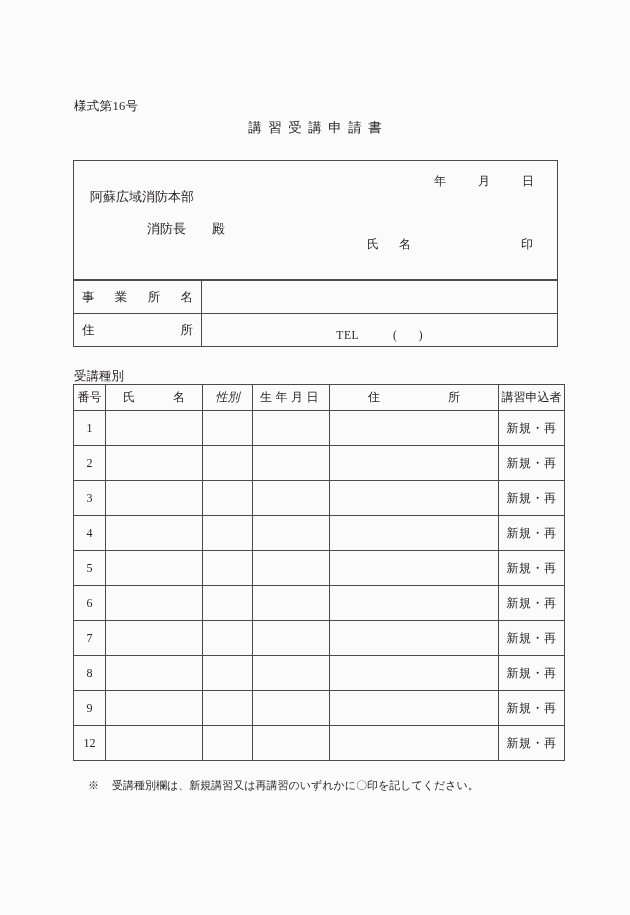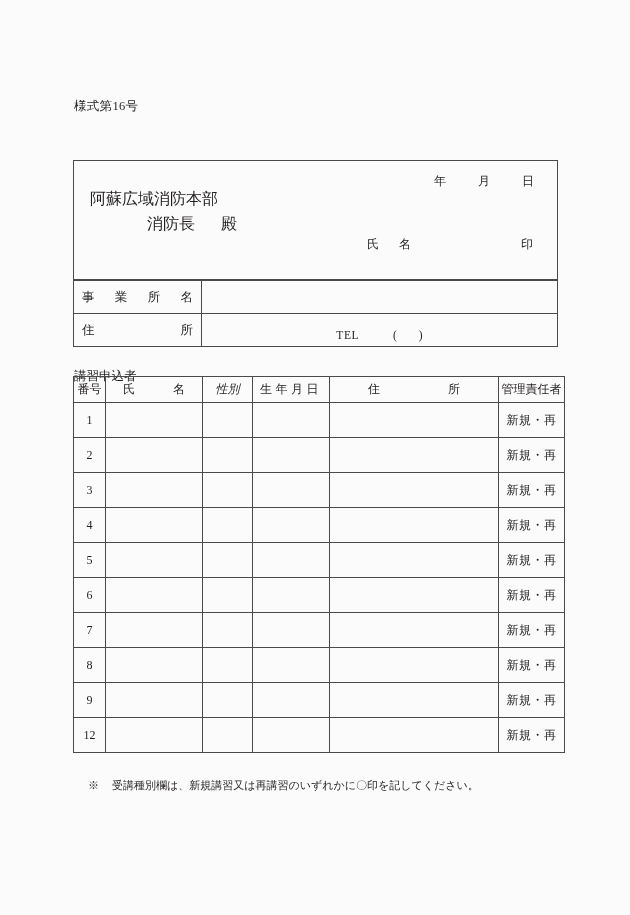--- a/index.html
+++ b/index.html
@@ -62,26 +62,27 @@
     width: 100px;
     font-size: 12px;
     display: flex;
     justify-content: space-between;
     white-space: nowrap;
   }
   .addressee {
     position: absolute;
     left: 16px;
     top: 26px;
-    font-size: 16px;
+    font-size: 13px;
     line-height: 1.55;
     white-space: nowrap;
   }
   .addressee .line2 {
     padding-left: 57px;
+    margin-top: 12px;
   }
   .addressee .line2 .sama {
     padding-left: 26px;
   }
   .applicant-sign {
     position: absolute;
     left: 293px;
     top: 74px;
     width: 166px;
     font-size: 12px;
@@ -145,21 +146,21 @@
     position: absolute;
     left: 74px;
     top: 368px;
     font-size: 12.5px;
     white-space: nowrap;
   }
 
   .people-table {
     position: absolute;
     left: 73px;
-    top: 376px;
+    top: 384px;
     width: 485px;
     border-collapse: collapse;
     table-layout: fixed;
   }
   .people-table th,
   .people-table td {
     border: 1px solid #4a4a4a;
     font-size: 12px;
     font-weight: normal;
     text-align: center;
@@ -213,20 +214,21 @@
     padding-right: 13px;
   }
 </style>
 </head>
 <body>
 
 <div class="page">
 
   <div class="form-no">様式第16号</div>
 
+  <div class="doc-title">講習受講申請書</div>
 
   <div class="applicant-box">
 
     <div class="date-line">
       <span>年</span>
       <span>月</span>
       <span>日</span>
     </div>
 
     <div class="addressee">
@@ -266,21 +268,21 @@
         </td>
         <td>
           <div class="tel-line">
             <span class="tel-word">TEL</span><span class="tel-gap"></span><span>(</span><span class="paren-gap"></span><span>)</span>
           </div>
         </td>
       </tr>
     </tbody>
   </table>
 
-  <div class="section-label">講習申込者</div>
+  <div class="section-label">受講種別</div>
 
   <table class="people-table">
     <thead>
       <tr>
         <th class="col-no">番号</th>
         <th class="col-name">
           <div class="head-spread-name">
             <span>氏</span>
             <span>名</span>
           </div>
@@ -288,21 +290,21 @@
         <th class="col-sex">性別</th>
         <th class="col-dob">
           <span class="head-dob">生年月日</span>
         </th>
         <th class="col-addr">
           <div class="head-spread-addr">
             <span>住</span>
             <span>所</span>
           </div>
         </th>
-        <th class="col-type">管理責任者</th>
+        <th class="col-type">講習申込者</th>
       </tr>
     </thead>
     <tbody>
 
     <tr>
           <td class="col-no">1</td>
           <td class="col-name"></td>
           <td class="col-sex"></td>
           <td class="col-dob"></td>
           <td class="col-addr"></td>

